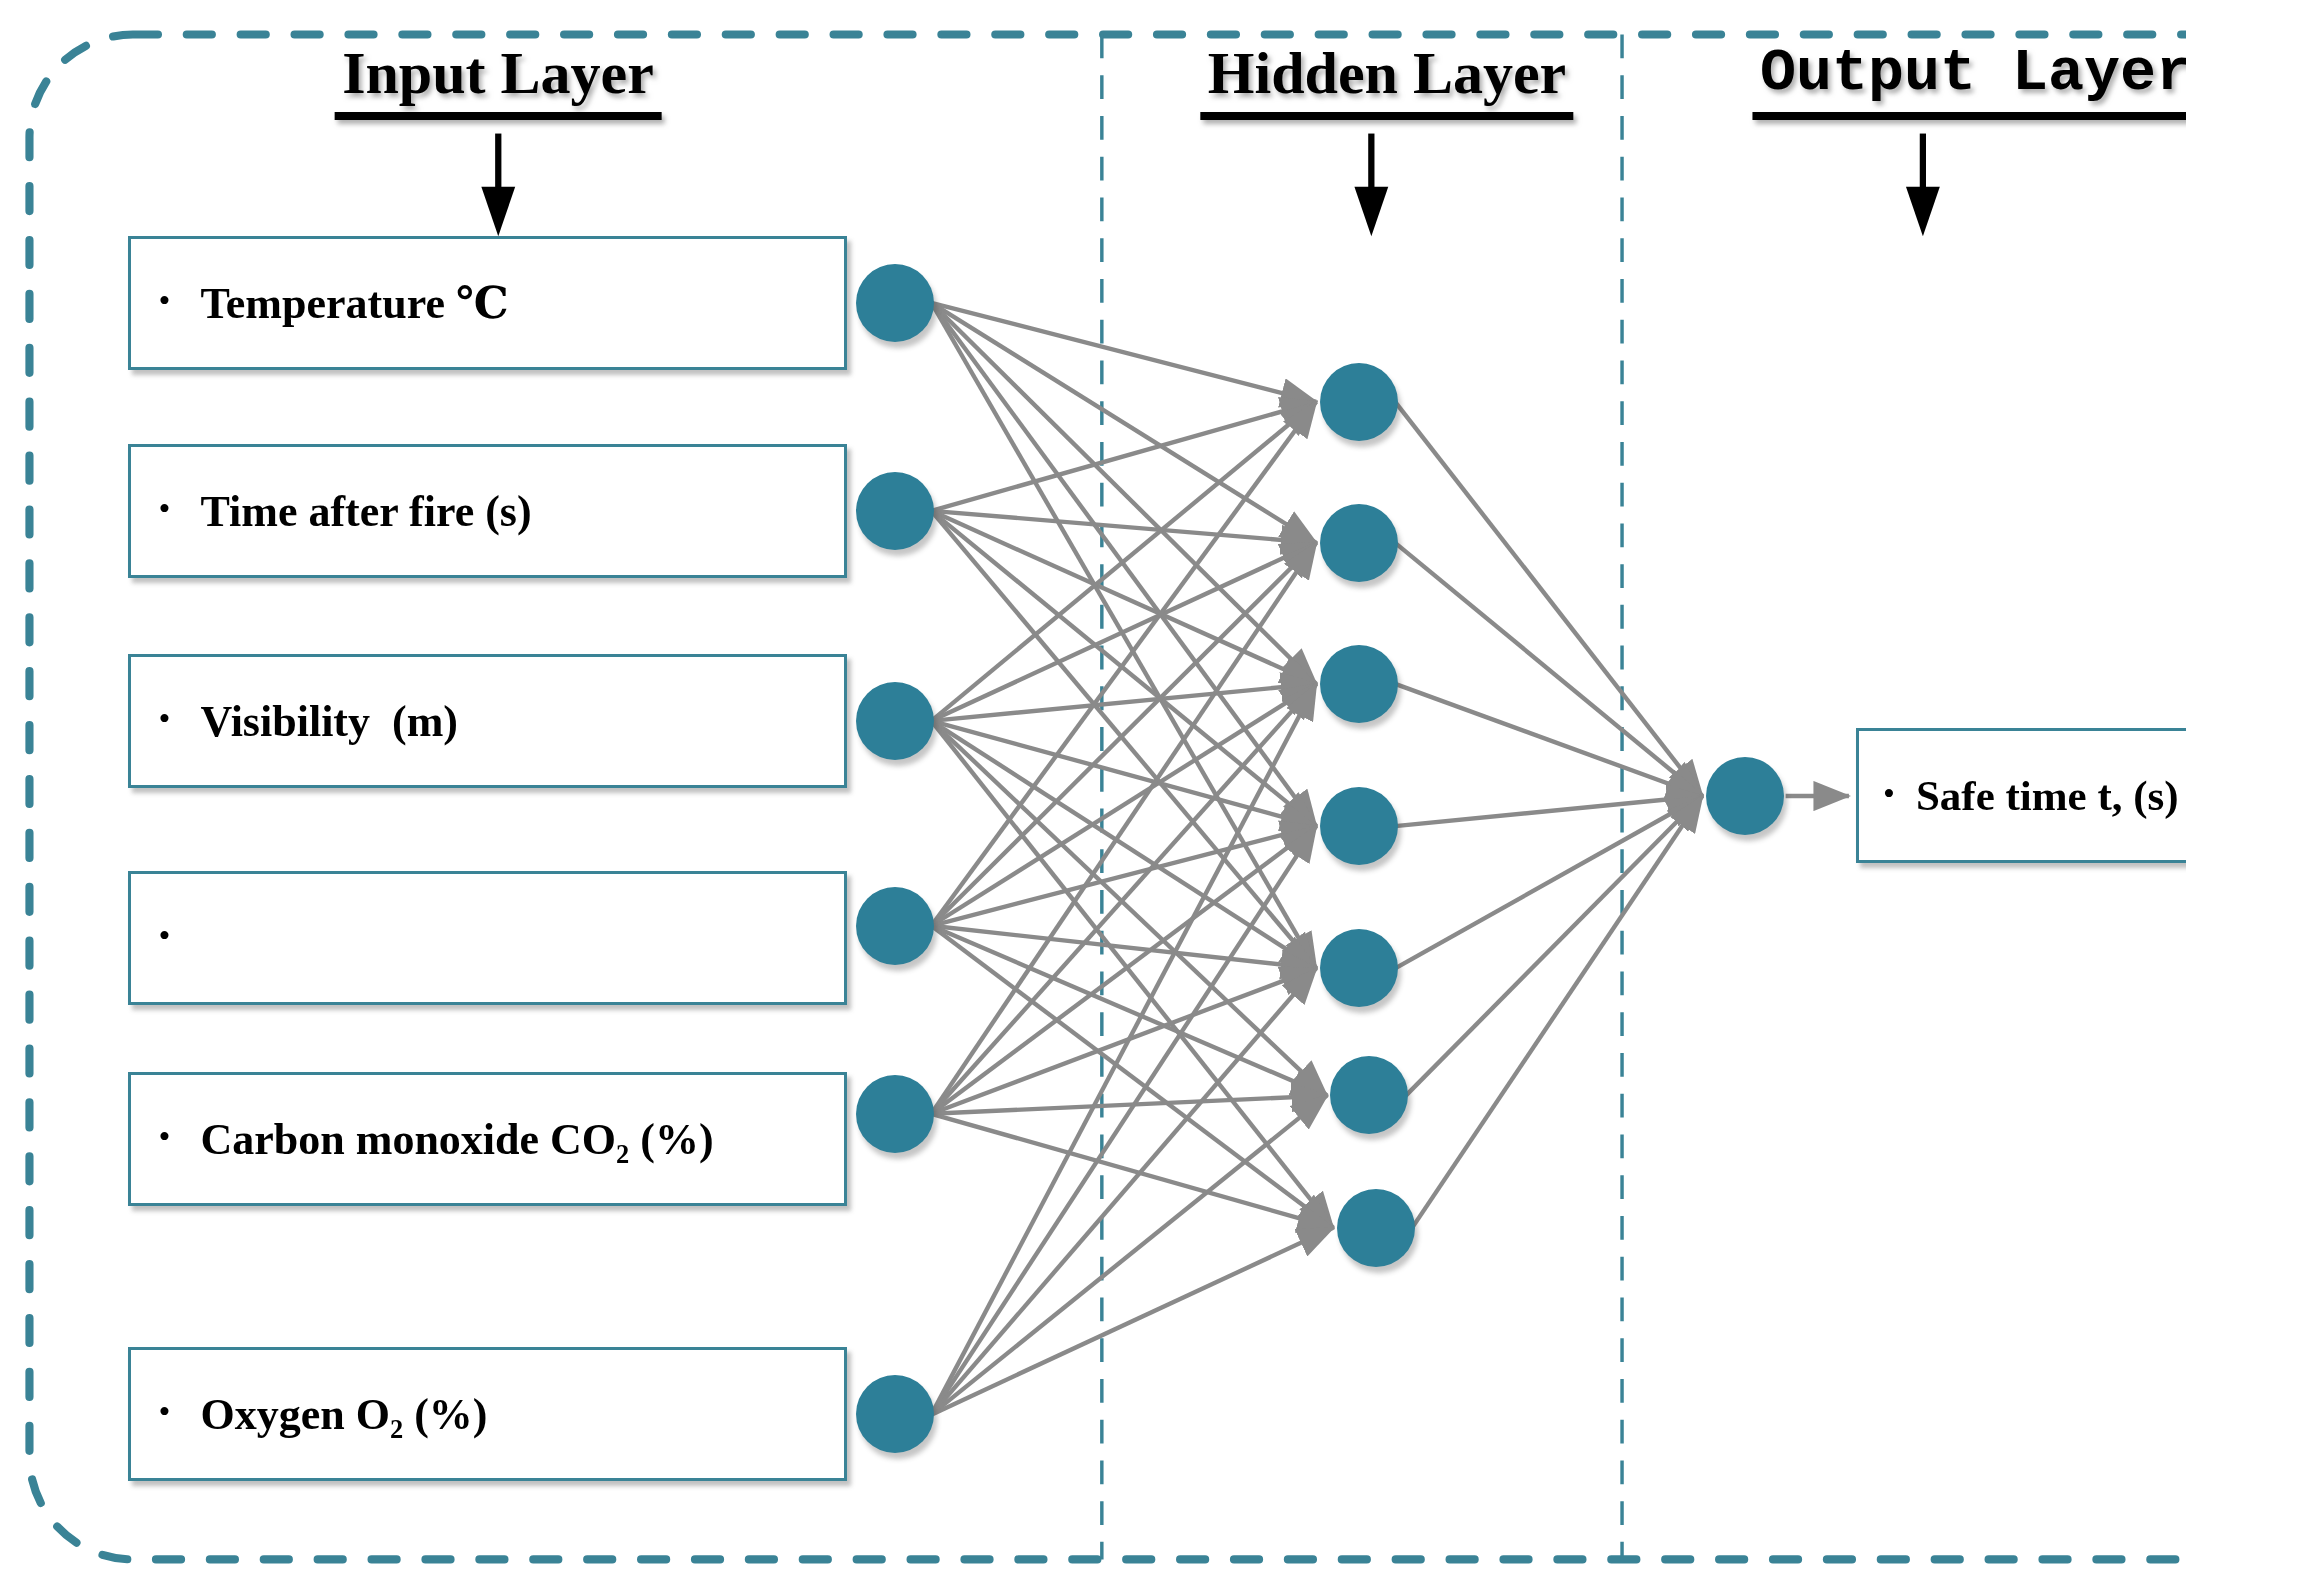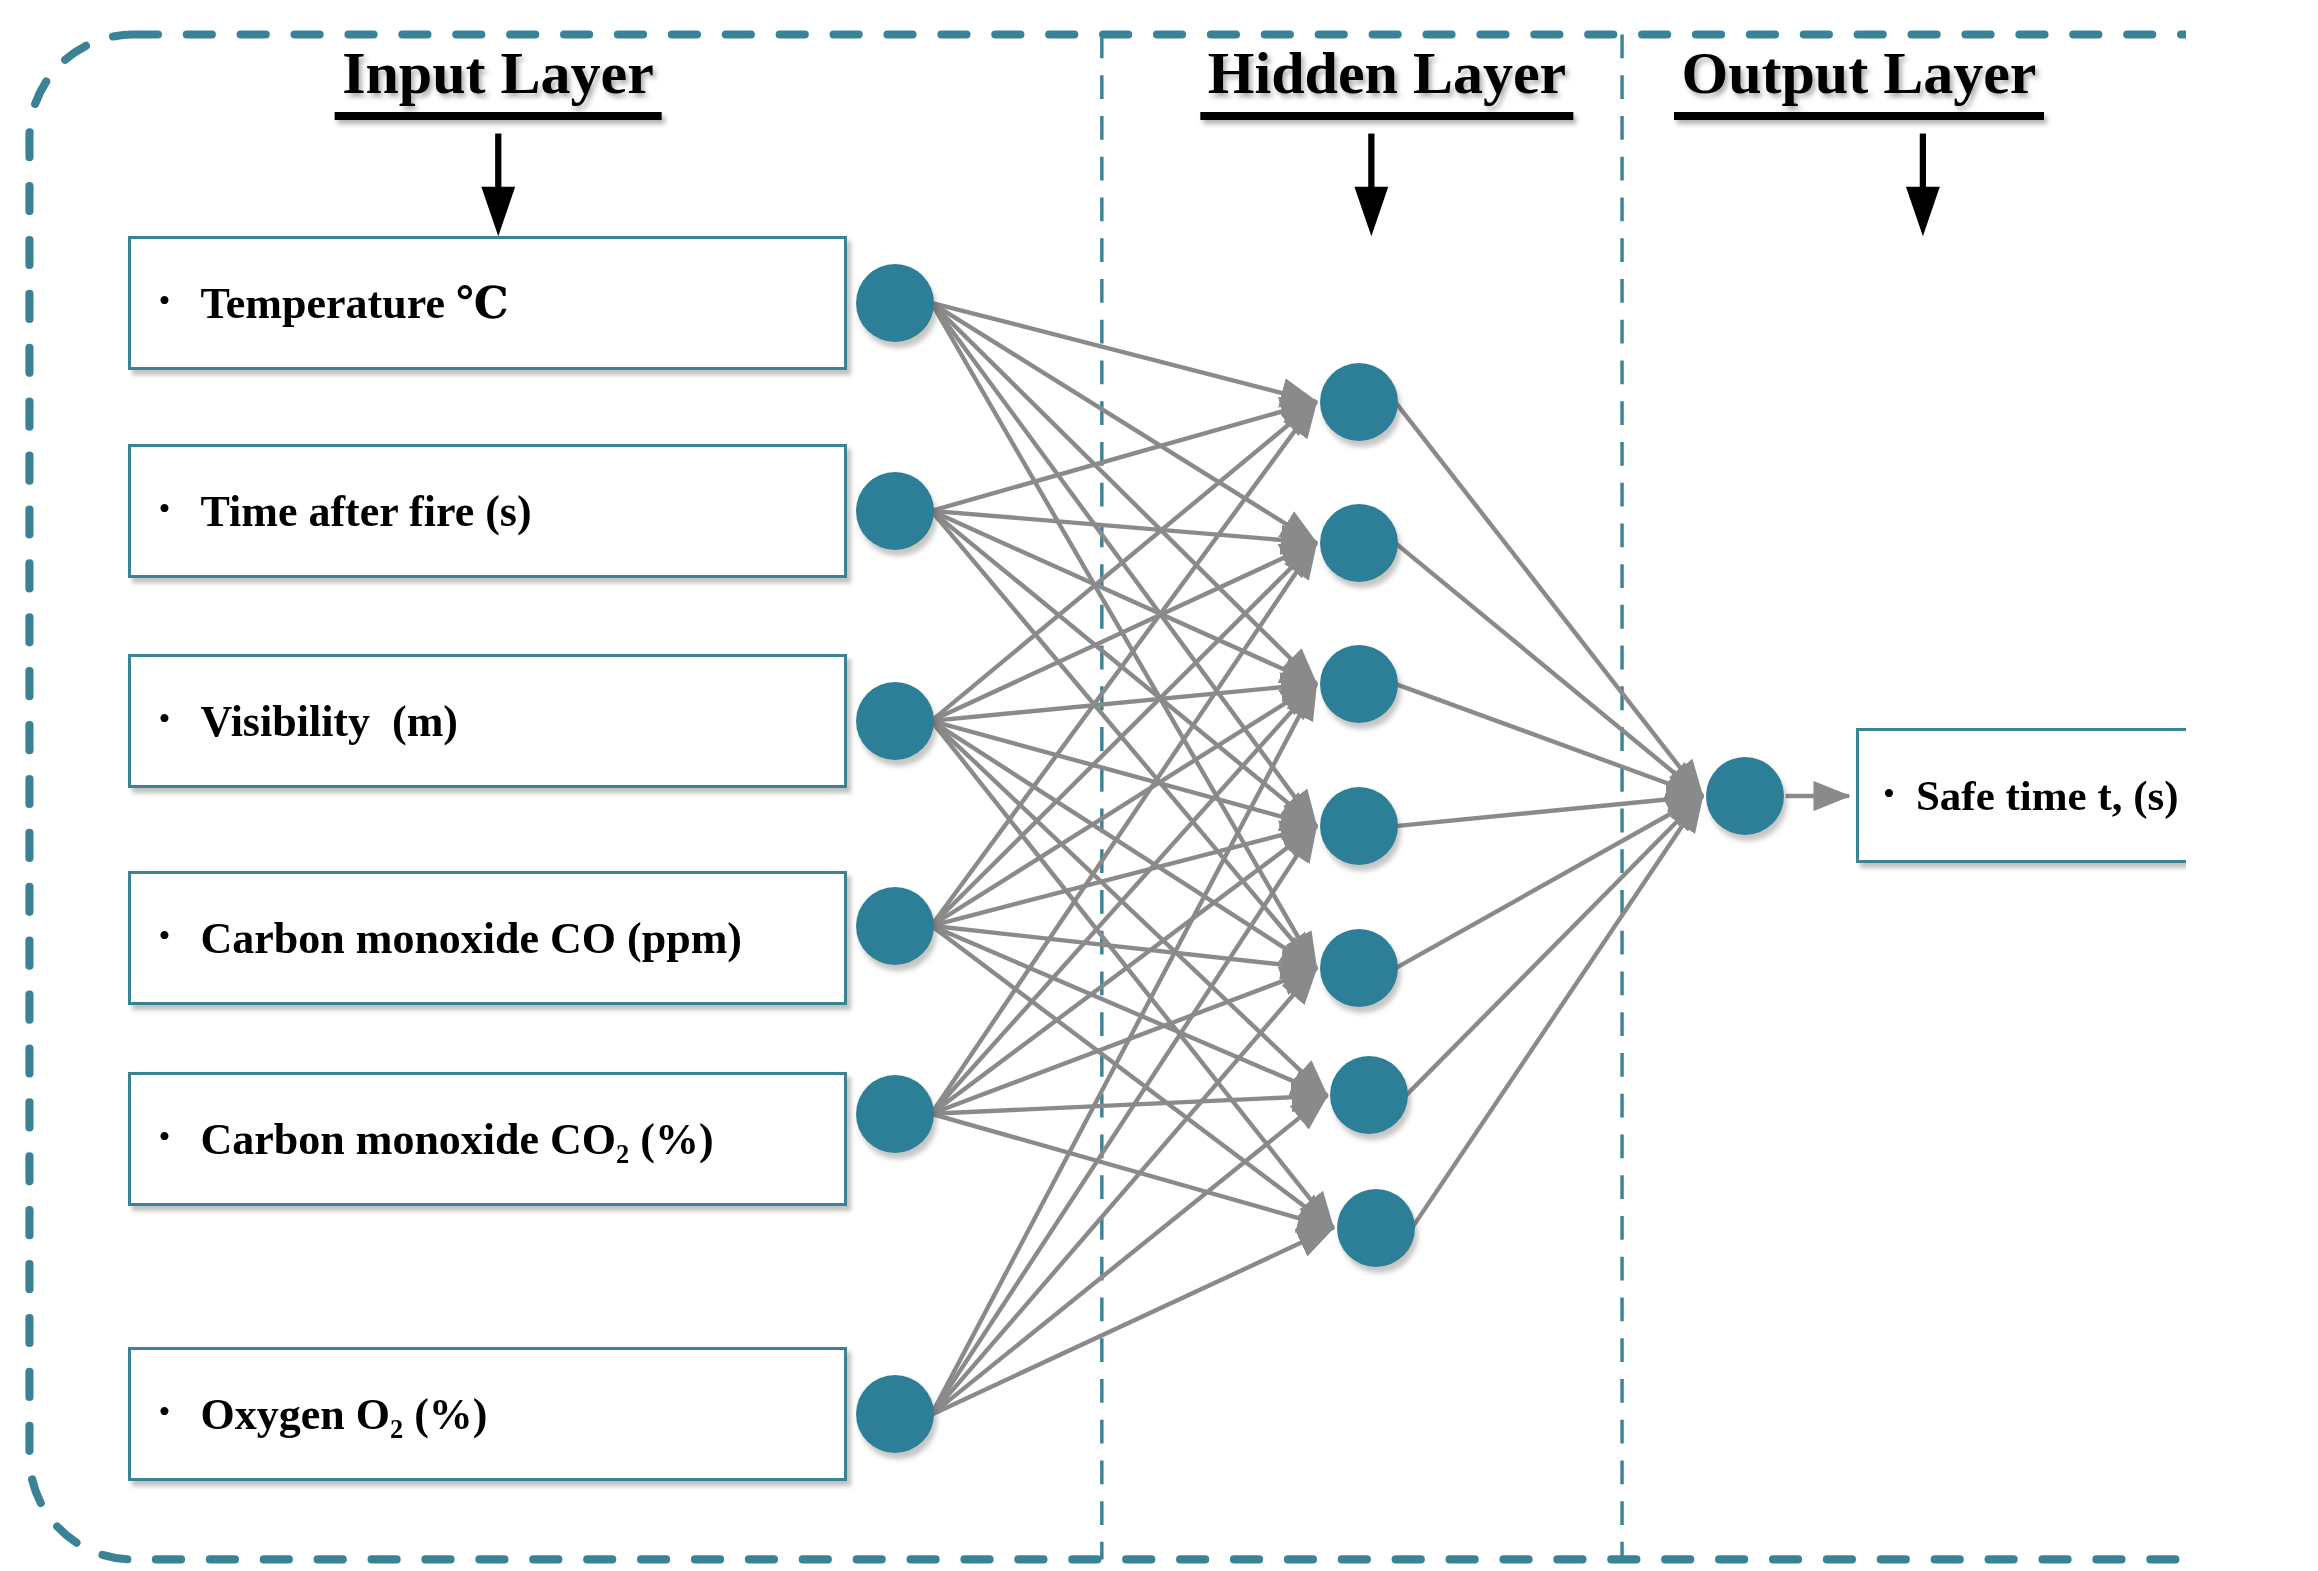--- a/index.html
+++ b/index.html
@@ -124,36 +124,35 @@
         <polygon points="768,298 822,298 795,377" class="tarrow-head"></polygon>
         <line x1="2188" y1="213" x2="2188" y2="302" class="tarrow-stem"></line>
         <polygon points="2161,298 2215,298 2188,377" class="tarrow-head"></polygon>
         <line x1="3068" y1="213" x2="3068" y2="302" class="tarrow-stem"></line>
         <polygon points="3041,298 3095,298 3068,377" class="tarrow-head"></polygon>
       </g>
   </svg>
   <div id="overlay">
       <div class="layer-title" style="left: 498px; top: 40px;">Input Layer</div>
       <div class="layer-title" style="left: 1371px; top: 40px; margin-left: 16px;">Hidden Layer</div>
-      <div class="layer-title" style="left: 1859px; top: 40px;">Output Layer</div>
+      <div class="layer-title" style="left: 1976px; top: 40px; font-family: Liberation Mono, monospace;">Output Layer</div>
       <div class="io-box" style="left: 128px; top: 236px; width: 719px; height: 134px;">
         <span class="bullet">•</span>
         <span class="label">Temperature ℃</span>
       </div>
       <div class="io-box" style="left: 128px; top: 444px; width: 719px; height: 134px;">
         <span class="bullet">•</span>
         <span class="label">Time after fire (s)</span>
       </div>
       <div class="io-box" style="left: 128px; top: 654px; width: 719px; height: 134px;">
         <span class="bullet">•</span>
         <span class="label">Visibility  (m)</span>
       </div>
       <div class="io-box" style="left: 128px; top: 871px; width: 719px; height: 134px;">
         <span class="bullet">•</span>
-        <span class="label">Carbon monoxide CO (ppm)</span>
       </div>
       <div class="io-box" style="left: 128px; top: 1072px; width: 719px; height: 134px;">
         <span class="bullet">•</span>
         <span class="label">Carbon monoxide CO₂ (%)</span>
       </div>
       <div class="io-box" style="left: 128px; top: 1347px; width: 719px; height: 134px;">
         <span class="bullet">•</span>
         <span class="label">Oxygen O₂ (%)</span>
       </div>
       <div class="io-box safe-box" style="left: 1856px; top: 728px; width: 401px; height: 135px;">

